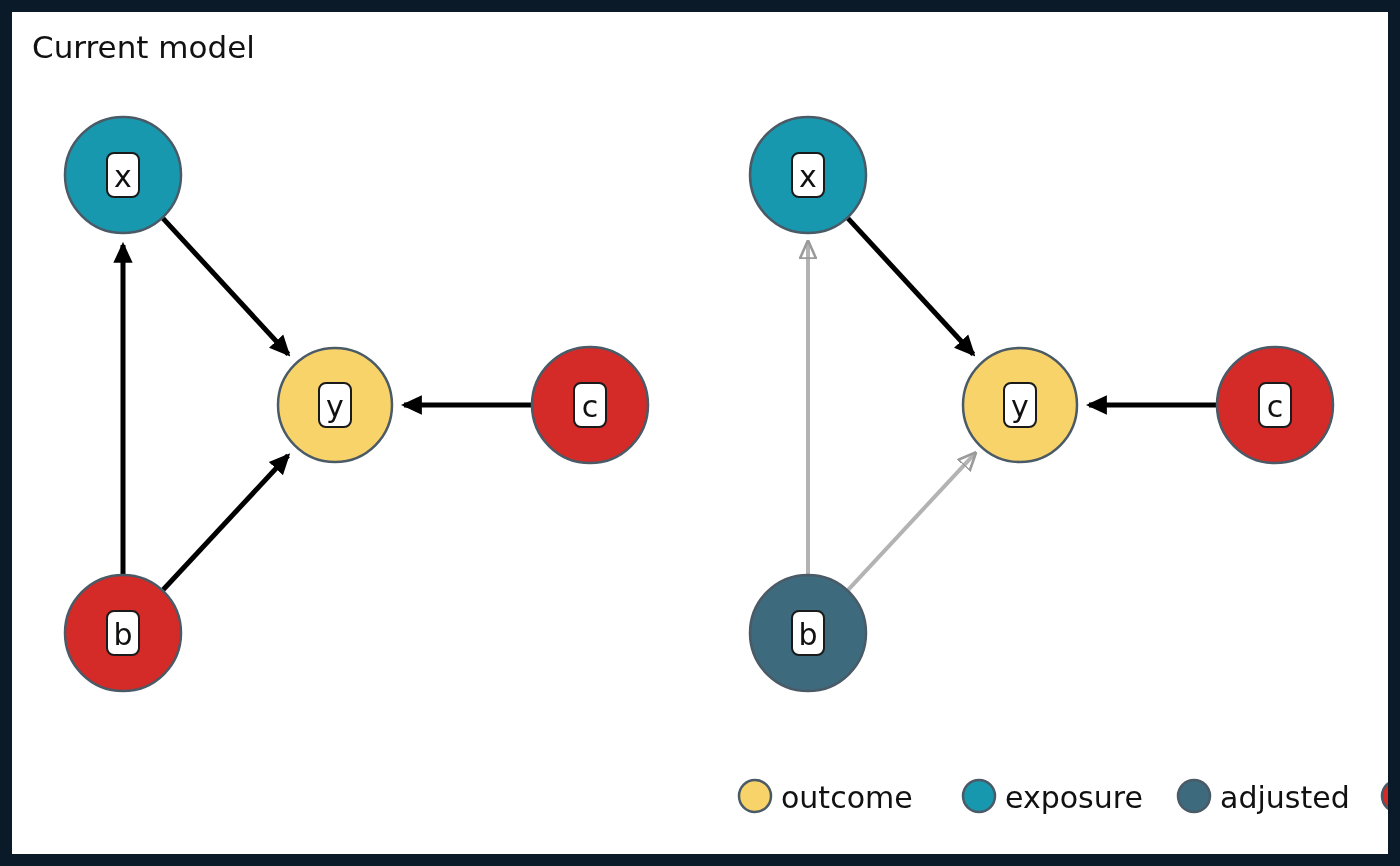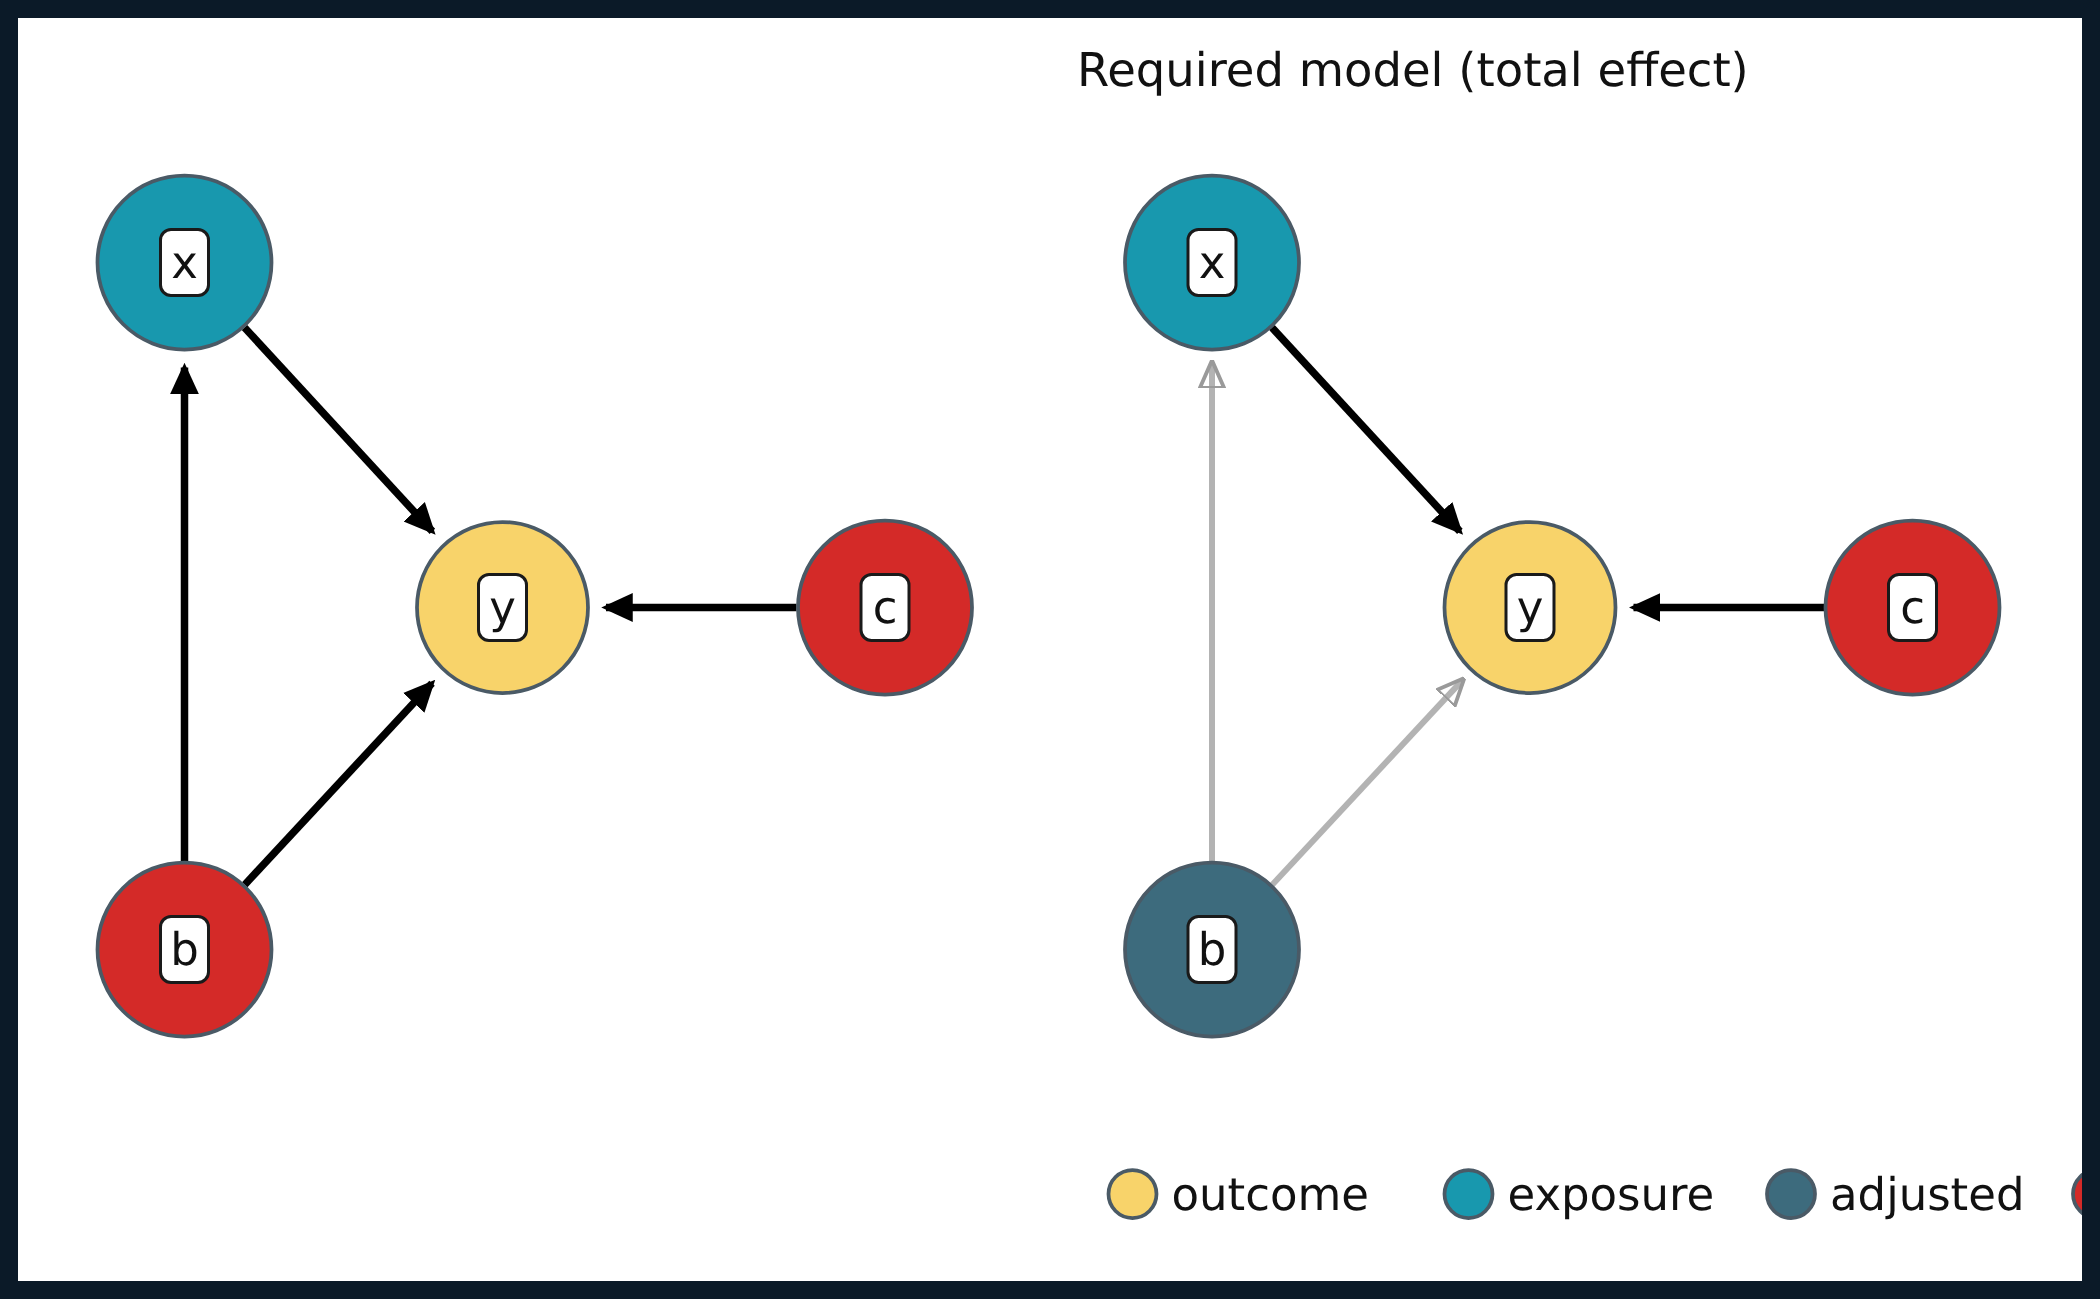--- a/index.html
+++ b/index.html
@@ -52,22 +52,22 @@
     dominant-baseline:central;
   }
   .legend-dot{stroke:#4a5a66;stroke-width:2.5px;}
 </style>
 </head>
 <body>
 
 <div id="root">
   <div id="canvas">
 
+    <div class="panel-title" id="title-left">Current model</div>
 
-    <div class="panel-title" id="title-right">Required model (total effect)</div>
 
     <svg class="graph" id="graph-svg" viewBox="0 0 1376 842">
       <defs>
         <marker id="arrow-black" viewBox="0 0 10 10" refX="8.5" refY="5" markerWidth="4.2" markerHeight="4.2" orient="auto-start-reverse">
           <path d="M 0 0.4 L 10 5 L 0 9.6 z" fill="#000000"></path>
         </marker>
         <marker id="arrow-gray" viewBox="0 0 10 10" refX="8.5" refY="5" markerWidth="4.6" markerHeight="4.6" orient="auto-start-reverse">
           <path d="M 0 0.6 L 10 5 L 0 9.4 z" fill="none" stroke="#9a9a9a" stroke-width="1.4"></path>
         </marker>
       </defs>

